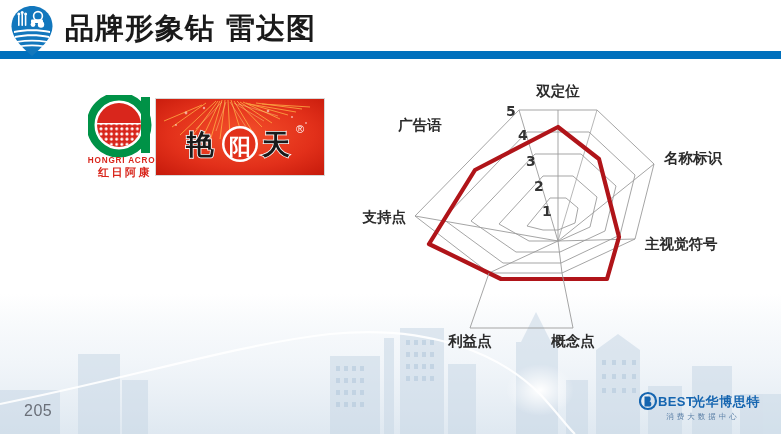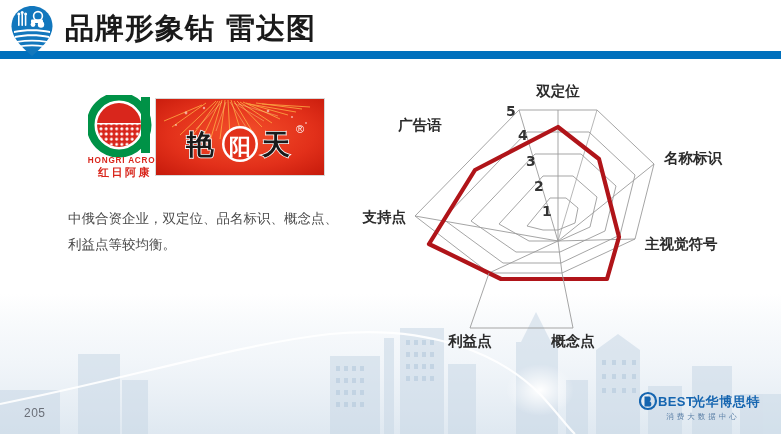--- a/index.html
+++ b/index.html
@@ -101,21 +101,21 @@
     font-family: "DejaVu Sans", "Liberation Sans", sans-serif;
     font-size: 14px;
     font-weight: bold;
     fill: #333333;
   }
 
   
   .page-number {
     position: absolute;
     left: 24px; bottom: 14px;
-    font-size: 12px;
+    font-size: 16px;
     color: #6a6f78;
     letter-spacing: 0.5px;
   }
   .footer-logo {
     position: absolute;
     right: 14px; bottom: 10px;
     width: 128px; height: 34px;
   }
 </style>
 </head>
@@ -300,21 +300,20 @@
           <text x="30" y="55" font-family="'DejaVu Sans',sans-serif" font-size="28" font-weight="bold" fill="#1a1a1a" stroke="#ffffff" stroke-width="1.6" paint-order="stroke">艳</text>
           <circle cx="84" cy="45" r="18" fill="#ffffff"></circle>
           <circle cx="84" cy="45" r="15.5" fill="#e2301a"></circle>
           <text x="84" y="55" text-anchor="middle" font-family="'DejaVu Sans',sans-serif" font-size="22" font-weight="bold" fill="#ffffff">阳</text>
           <text x="106" y="55" font-family="'DejaVu Sans',sans-serif" font-size="28" font-weight="bold" fill="#1a1a1a" stroke="#ffffff" stroke-width="1.6" paint-order="stroke">天</text>
           <text x="140" y="34" font-family="'Liberation Sans',sans-serif" font-size="11" fill="#ffffff">®</text>
         </svg>
       </div>
     </div>
 
-    <div class="desc-text">中俄合资企业，双定位、品名标识、概念点、利益点等较均衡。</div>
   </div>
 
   <div class="radar-wrap">
     <svg class="radar-svg" width="400" height="300" viewBox="0 0 400 300">
 
       <g fill="none" stroke="#9b9b9b" stroke-width="0.9">
         <polygon points="161,32 239,32 296,86 277,161 204,195 131,195 57,138"></polygon>
         <polygon points="169,54 231,54 277,97 262,157 203,185 145,185 85,141"></polygon>
         <polygon points="177,76 223,76 258,108 247,153 202,174 158,174 113,143"></polygon>
         <polygon points="185,98 215,98 239,119 232,149 201,163 171,163 141,146"></polygon>

